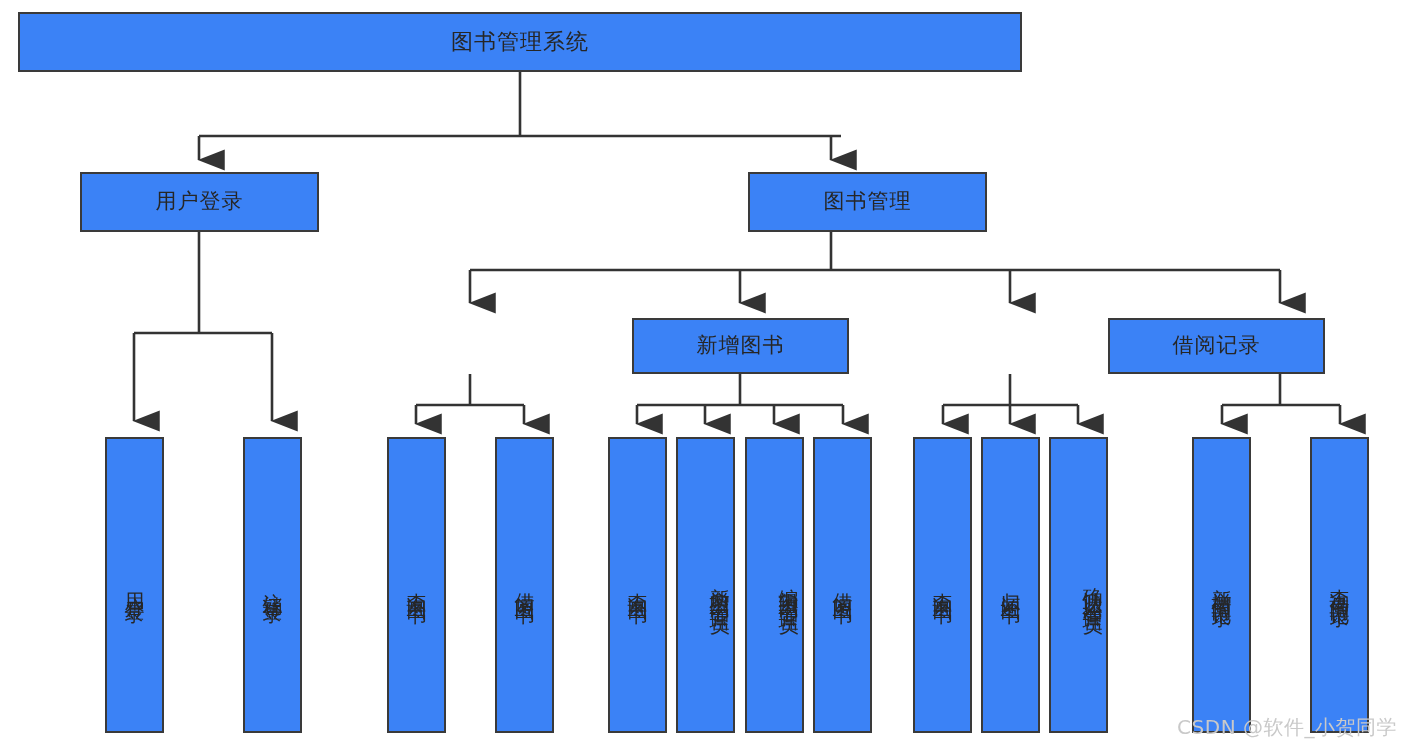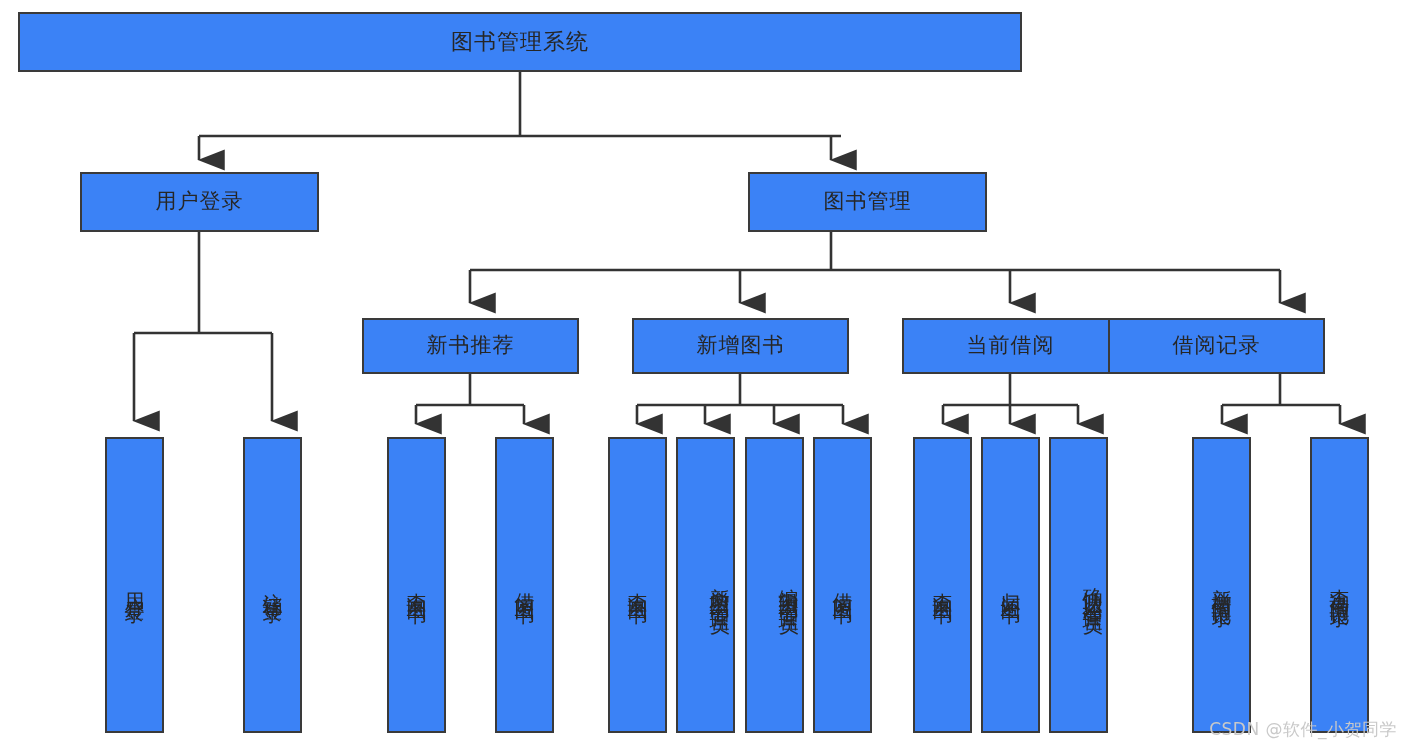--- a/index.html
+++ b/index.html
@@ -39,21 +39,21 @@
     align-items:flex-start;
     justify-content:center;
     padding-top:10px;
     text-align:start;
   }
   .node.v.mid{align-items:center;padding-top:0;}
 
   #watermark{
     position:absolute;
     right:8px;bottom:6px;
-    font-size:17px;
+    font-size:20px;
     color:#c9c9c9;
     letter-spacing:0.5px;
     white-space:nowrap;
     pointer-events:none;
   }
 </style>
 </head>
 <body>
 
 <div id="diagram">
@@ -107,25 +107,23 @@
       <path d="M1340 405 L1340 424" marker-end="url(#arr)"></path>
     </g>
   </svg>
 
   <div class="node h root" style="left:18px;top:12px;width:1004px;height:60px;">图书管理系统</div>
 
   <div class="node h" style="left:80px;top:172px;width:239px;height:60px;">用户登录</div>
 
   <div class="node h" style="left:748px;top:172px;width:239px;height:60px;">图书管理</div>
 
-  <div class="node h" style="left:362px;top:318px;width:217px;height:56px;">新书推荐</div>
 
   <div class="node h" style="left:632px;top:318px;width:217px;height:56px;">新增图书</div>
 
-  <div class="node h" style="left:902px;top:318px;width:217px;height:56px;">当前借阅</div>
 
   <div class="node h" style="left:1108px;top:318px;width:217px;height:56px;">借阅记录</div>
 
   <div class="node v mid" style="left:105px;top:437px;width:59px;height:296px;">用户登录</div>
 
   <div class="node v mid" style="left:243px;top:437px;width:59px;height:296px;">注销登录</div>
 
   <div class="node v mid" style="left:387px;top:437px;width:59px;height:296px;">查询图书</div>
 
   <div class="node v mid" style="left:495px;top:437px;width:59px;height:296px;">借阅图书</div>

